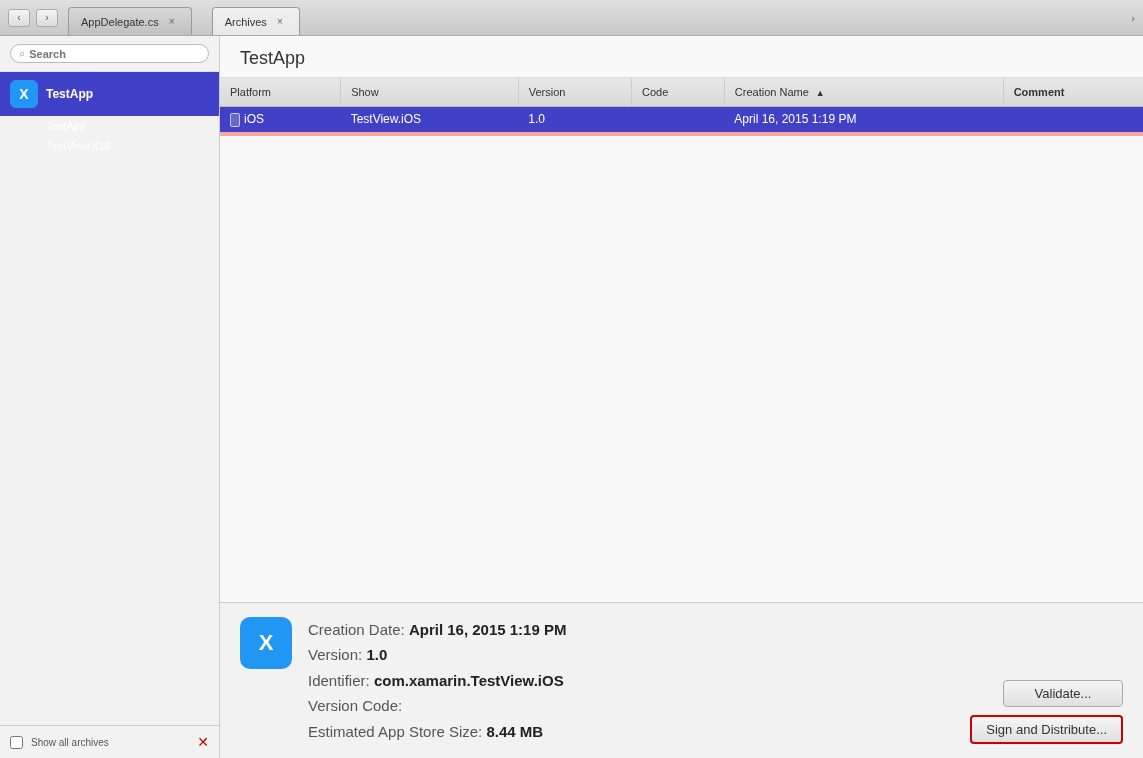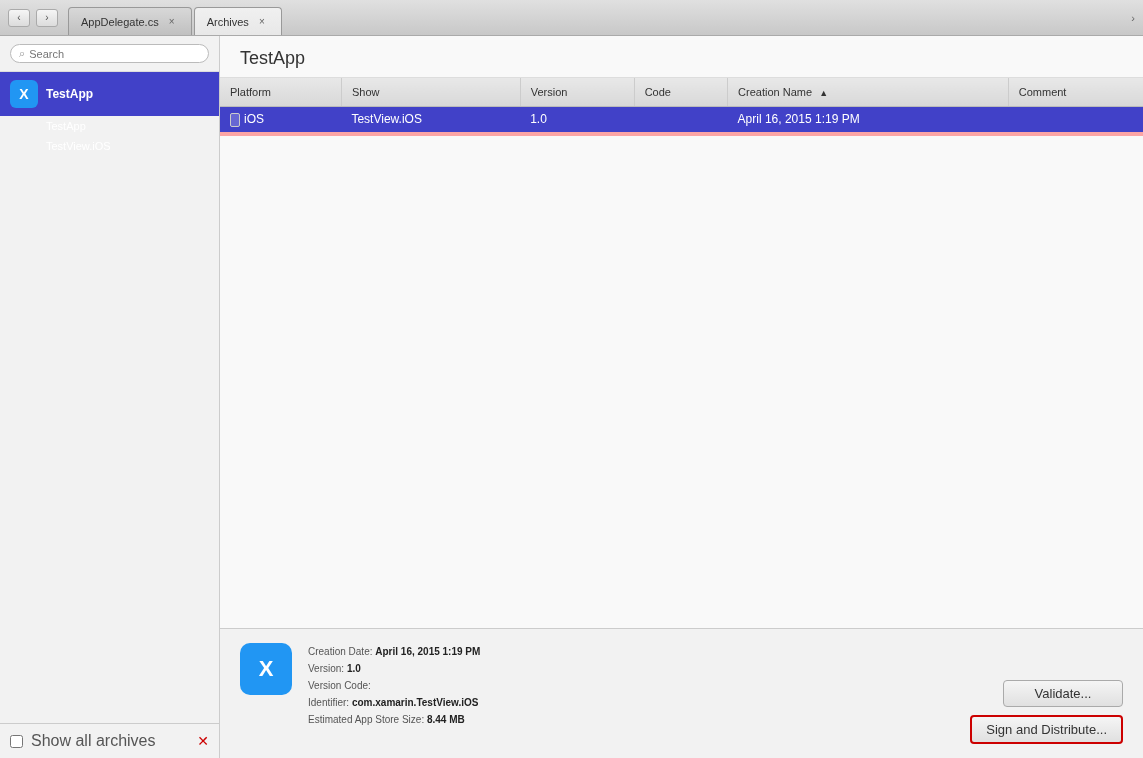--- a/index.html
+++ b/index.html
@@ -34,21 +34,21 @@
       justify-content: center;
       cursor: pointer;
       font-size: 10px;
       color: #555;
     }
     .tabs-container {
       display: flex;
       align-items: flex-end;
       height: 100%;
       margin-left: 4px;
-      gap: 2px;
+      gap: 20px;
     }
     .tab {
       height: 28px;
       padding: 0 12px;
       background: linear-gradient(to bottom, #d8d8d8, #c0c0c0);
       border: 1px solid #999;
       border-bottom: none;
       border-radius: 4px 4px 0 0;
       display: flex;
       align-items: center;
@@ -109,20 +109,21 @@
       color: #999;
       font-size: 11px;
     }
     .search-input {
       border: none;
       outline: none;
       font-size: 11px;
       color: #333;
       width: 100%;
       background: transparent;
+      font-weight: bold;
     }
     .sidebar-group-item {
       padding: 8px 10px;
       display: flex;
       align-items: center;
       gap: 8px;
       cursor: pointer;
     }
     .xamarin-icon {
       width: 28px;
@@ -153,21 +154,21 @@
       border-top: 1px solid #ccc;
       display: flex;
       align-items: center;
       gap: 8px;
     }
     .show-all-checkbox {
       width: 13px;
       height: 13px;
     }
     .show-all-label {
-      font-size: 16px;
+      font-size: 10px;
       color: #555;
     }
     .clear-btn {
       margin-left: auto;
       color: #cc0000;
       font-size: 14px;
       cursor: pointer;
     }
 
     
@@ -198,20 +199,21 @@
       padding: 8px 10px;
       text-align: left;
       font-size: 11px;
       font-weight: 500;
       color: #333;
       cursor: pointer;
       white-space: nowrap;
     }
     .archives-table th:last-child {
       border-right: none;
+      font-weight: bold;
     }
     .archives-table td {
       padding: 5px 10px;
       font-size: 12px;
       border-bottom: 4px solid #fca5a5;
       white-space: nowrap;
     }
     .archives-table tr.selected-row td {
       background: #4141c8;
       color: white;
@@ -239,21 +241,21 @@
       display: flex;
       align-items: center;
       justify-content: center;
       color: white;
       font-weight: bold;
       font-size: 22px;
       flex-shrink: 0;
     }
     .detail-info {
       flex: 1;
-      font-size: 10px;
+      font-size: 15px;
       line-height: 1.7;
     }
     .detail-info .key {
       color: #555;
     }
     .detail-info .value {
       font-weight: bold;
       color: #222;
     }
     .detail-actions {
@@ -376,22 +378,22 @@
       </table>
     </div>
 
     <div class="detail-panel">
       <div class="detail-icon">
         <span>X</span>
       </div>
       <div class="detail-info" id="detail-fields">
       <div><span class="key">Creation Date: </span><span class="value">April 16, 2015 1:19 PM</span></div>
           <div><span class="key">Version: </span><span class="value">1.0</span></div>
+          <div><span class="key">Identifier: </span><span class="value">com.xamarin.TestView.iOS</span></div>
           <div><span class="key">Version Code: </span><span class="value"></span></div>
-          <div><span class="key">Identifier: </span><span class="value">com.xamarin.TestView.iOS</span></div>
           <div><span class="key">Estimated App Store Size: </span><span class="value">8.44 MB</span></div>
         </div>
       <div class="detail-actions">
         <button class="action-btn">Validate...</button>
         <button class="action-btn highlighted">Sign and Distribute...</button>
       </div>
     </div>
   </div>
 </div>
 

